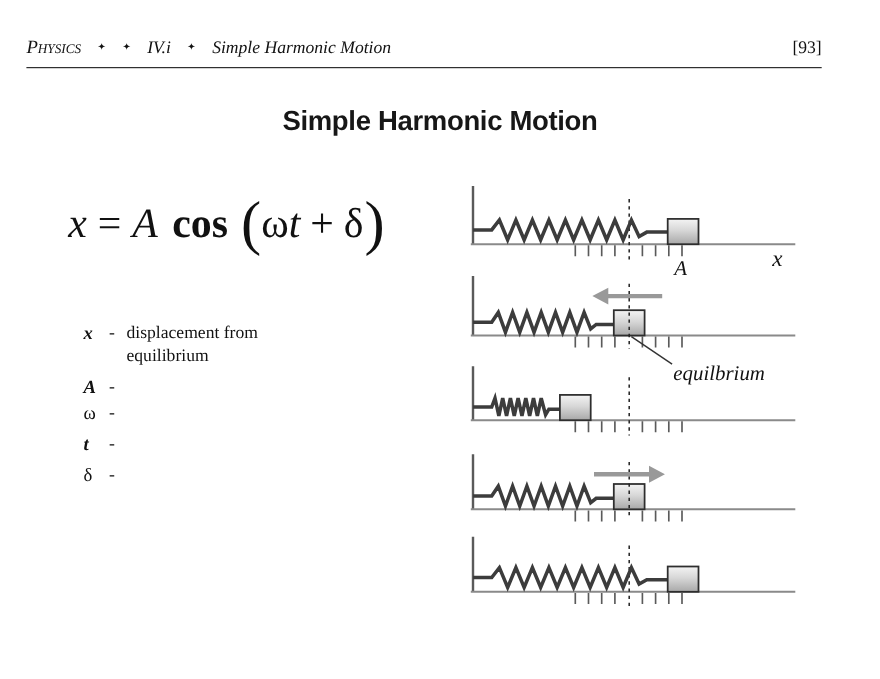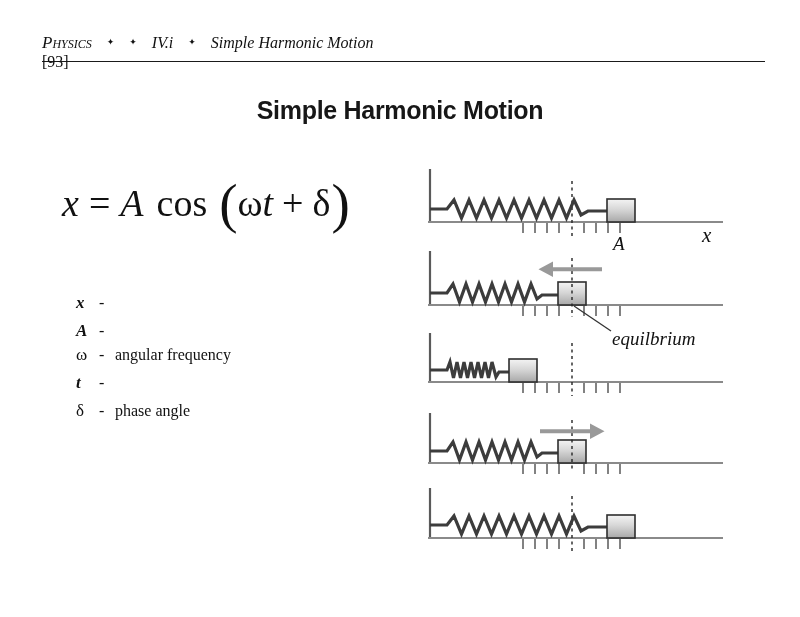--- a/index.html
+++ b/index.html
@@ -10,30 +10,29 @@
     background: #ffffff;
     font-family: "Liberation Serif", serif;
     color: #111111;
     overflow: hidden;
     margin: 0 auto;
   }
 
   
   .header {
     position: absolute;
-    left: 42px;
+    left: 24px;
     top: 33px;
     width: 723px;
     height: 29px;
     border-bottom: 1.6px solid #1a1a1a;
     display: flex;
     justify-content: space-between;
     align-items: baseline;
     box-sizing: border-box;
-    flex-direction: column;
   }
   .crumbs {
     display: flex;
     align-items: baseline;
     gap: 15px;
     font-style: italic;
     font-size: 16px;
     white-space: nowrap;
   }
   .crumb-subject { font-variant: small-caps; font-size: 17px; }
@@ -67,21 +66,21 @@
     top: 167px;
     height: 72px;
     display: flex;
     align-items: baseline;
     font-size: 38px;
     line-height: 72px;
     white-space: nowrap;
   }
   .eq-var { font-style: italic; }
   .eq-eq { margin: 0 10px; }
-  .eq-fn { margin-left: 13px; }
+  .eq-fn { margin-left: 13px; font-weight: bold; }
   .eq-lp { margin-left: 12px; }
   .eq-plus { margin: 0 9px; }
   .eq-delta { margin-right: 1px; }
   .eq-paren {
     font-size: 55px;
     line-height: 0;
     position: relative;
     top: 6px;
   }
 
@@ -156,38 +155,37 @@
     <span class="eq-var">t</span>
     <span class="eq-plus">+</span>
     <span class="eq-delta">δ</span>
     <span class="eq-paren">)</span>
   </div>
 
   <div class="def-list">
     <div class="def-row def-row-1">
       <span class="def-sym sym-bold">x</span>
       <span class="def-dash">-</span>
+      <span class="def-text">displacement from equilibrium</span>
     </div>
     <div class="def-row def-row-2">
       <span class="def-sym sym-bold">A</span>
       <span class="def-dash">-</span>
     </div>
     <div class="def-row def-row-3">
       <span class="def-sym">ω</span>
       <span class="def-dash">-</span>
-      <span class="def-text">angular frequency</span>
     </div>
     <div class="def-row def-row-4">
       <span class="def-sym sym-bold">t</span>
       <span class="def-dash">-</span>
     </div>
     <div class="def-row">
       <span class="def-sym">δ</span>
       <span class="def-dash">-</span>
-      <span class="def-text">phase angle</span>
     </div>
   </div>
 
   <svg class="diagrams" viewBox="418 158 350 412">
     <defs>
       <linearGradient id="blockGrad" x1="0" y1="0" x2="0" y2="1">
         <stop offset="0%" stop-color="#f4f4f4"></stop>
         <stop offset="45%" stop-color="#d7d7d7"></stop>
         <stop offset="100%" stop-color="#a8a8a8"></stop>
       </linearGradient>

